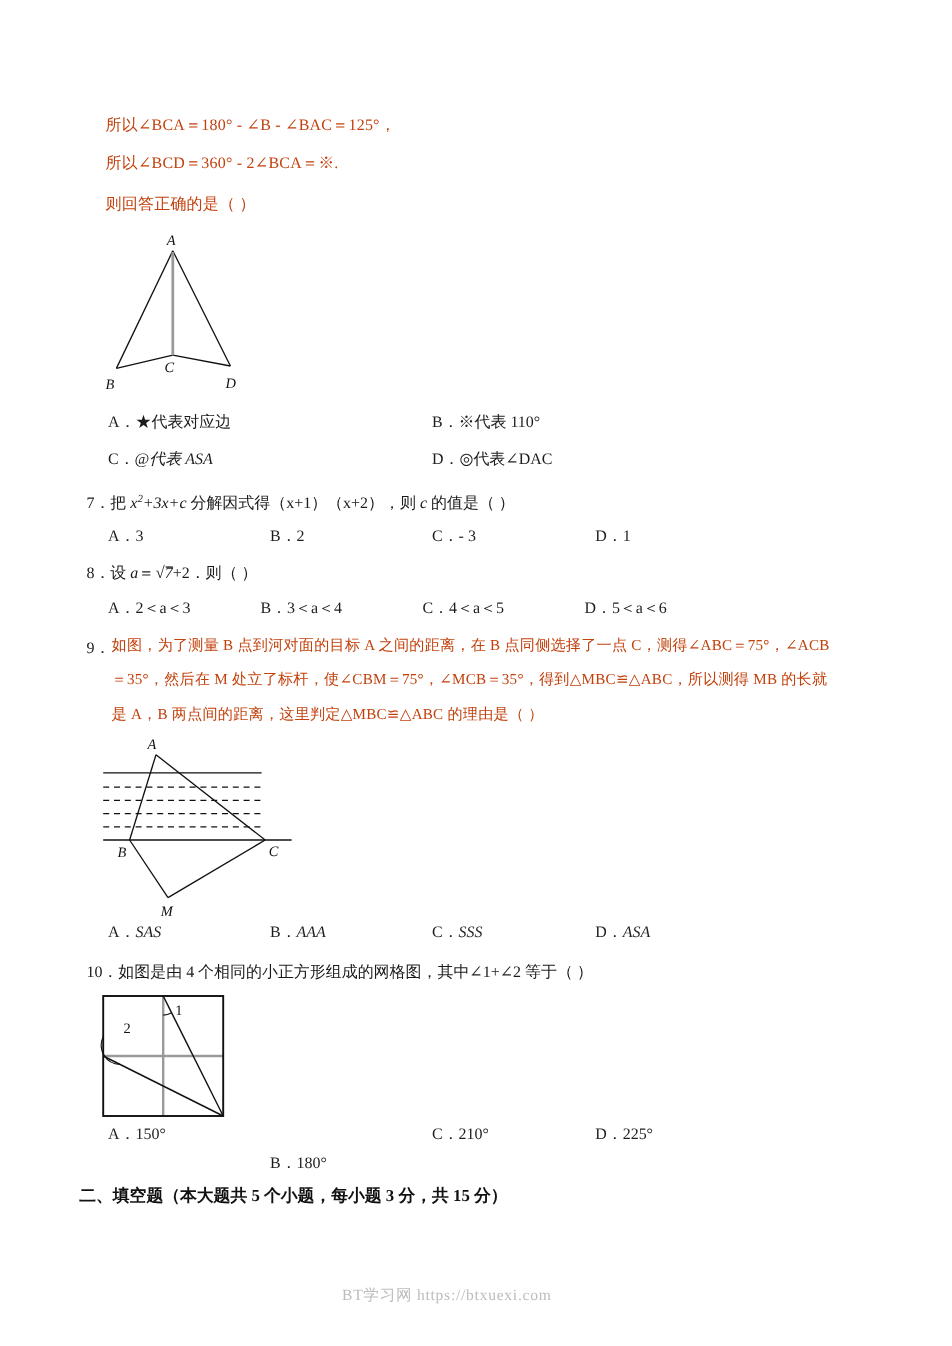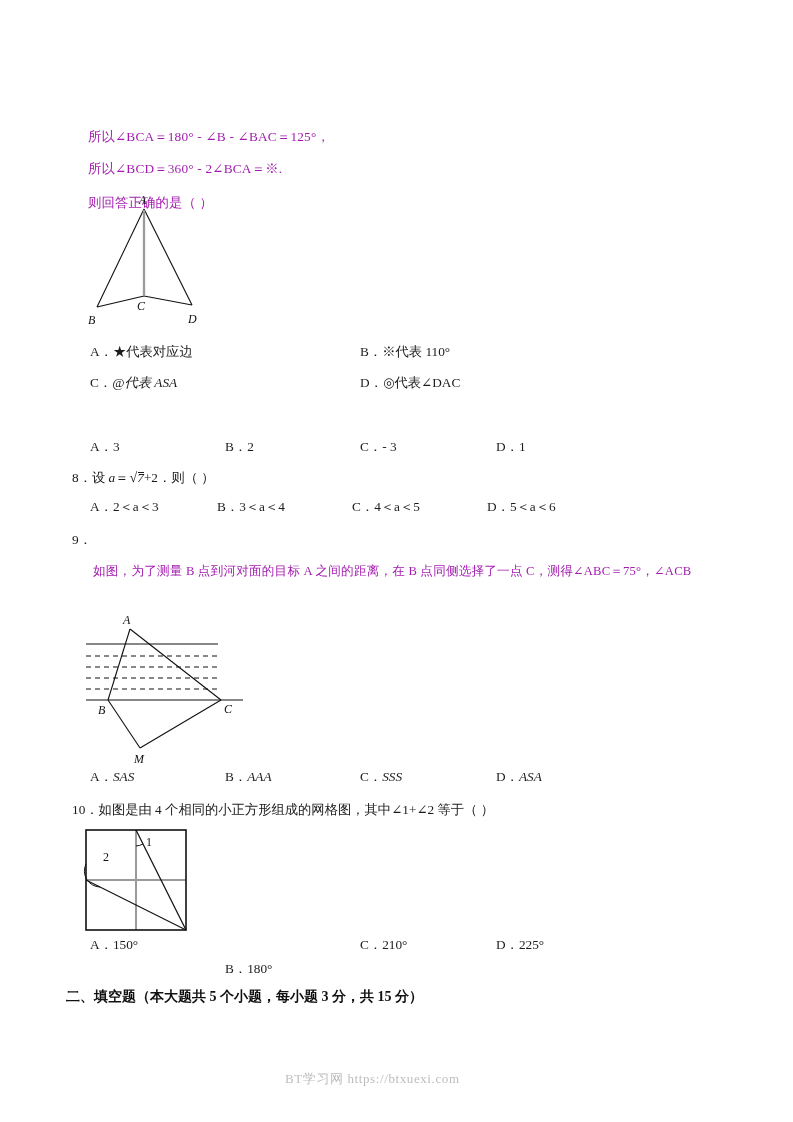--- a/index.html
+++ b/index.html
@@ -24,22 +24,21 @@
     height: 1122px;
   }
 
   
   .ln {
     position: absolute;
     white-space: nowrap;
     font-size: 13.3px;
     line-height: 1.25;
     letter-spacing: 0.2px;
-    color: #a21caf;
-    margin-top: 33px;
+    color: #c2410c;
   }
   .ital { font-style: italic; font-family: "Liberation Serif", serif; }
   .sup  { font-size: 9px; vertical-align: super; font-style: italic; }
 
   .qnum { position: absolute; font-size: 13.3px; white-space: nowrap; }
 
   
   .optrow { position: absolute; left: 0; width: 793px; height: 20px; }
   .opt {
     position: absolute;
@@ -132,20 +131,23 @@
   </div>
   <div class="optrow" style="top:374px;">
     <div class="opt" style="left:90px;">
       <span>C．</span><span class="ital">@代表 ASA</span>
     </div>
     <div class="opt" style="left:360px;">
       <span>D．</span><span>◎代表∠DAC</span>
     </div>
   </div>
 
+  <div class="qnum" style="left:72px; top:410px;">
+    <span>7．</span><span>把 </span><span class="ital">x</span><span class="sup">2</span><span class="ital">+3x+c</span><span> 分解因式得（x+1）（x+2），则 </span><span class="ital">c</span><span> 的值是（      ）</span>
+  </div>
 
   <div class="optrow" style="top:438px;">
     <div class="opt" style="left:90px;">
       <span>A．</span><span>3</span>
     </div>
     <div class="opt" style="left:225px;">
       <span>B．</span><span>2</span>
     </div>
     <div class="opt" style="left:360px;">
       <span>C．</span><span>- 3</span>
@@ -169,20 +171,22 @@
     <div class="opt" style="left:352px;">
       <span>C．</span><span>4＜a＜5</span>
     </div>
     <div class="opt" style="left:487px;text-align:right;">
       <span>D．</span><span>5＜a＜6</span>
     </div>
   </div>
 
   <div class="qnum" style="left:72px; top:531px;">9．</div>
   <div class="ln" style="left:93px; top:531px; font-size:12.6px;">如图，为了测量 B 点到河对面的目标 A 之间的距离，在 B 点同侧选择了一点 C，测得∠ABC＝75°，∠ACB</div>
+  <div class="ln" style="left:93px; top:559px; font-size:12.6px;">＝35°，然后在 M 处立了标杆，使∠CBM＝75°，∠MCB＝35°，得到△MBC≌△ABC，所以测得 MB 的长就</div>
+  <div class="ln" style="left:93px; top:588px; font-size:12.6px;">是 A，B 两点间的距离，这里判定△MBC≌△ABC 的理由是（      ）</div>
 
   <div class="fig" style="left:78px; top:612px;">
     <svg width="215" height="155" viewBox="0 0 215 155">
 
       <line x1="8" y1="32" x2="140" y2="32" stroke="#111" stroke-width="1.1"></line>
 
       <line x1="8" y1="44" x2="140" y2="44" stroke="#111" stroke-width="1" stroke-dasharray="5,4"></line>
       <line x1="8" y1="55" x2="140" y2="55" stroke="#111" stroke-width="1" stroke-dasharray="5,4"></line>
       <line x1="8" y1="66" x2="140" y2="66" stroke="#111" stroke-width="1" stroke-dasharray="5,4"></line>
       <line x1="8" y1="77" x2="140" y2="77" stroke="#111" stroke-width="1" stroke-dasharray="5,4"></line>

